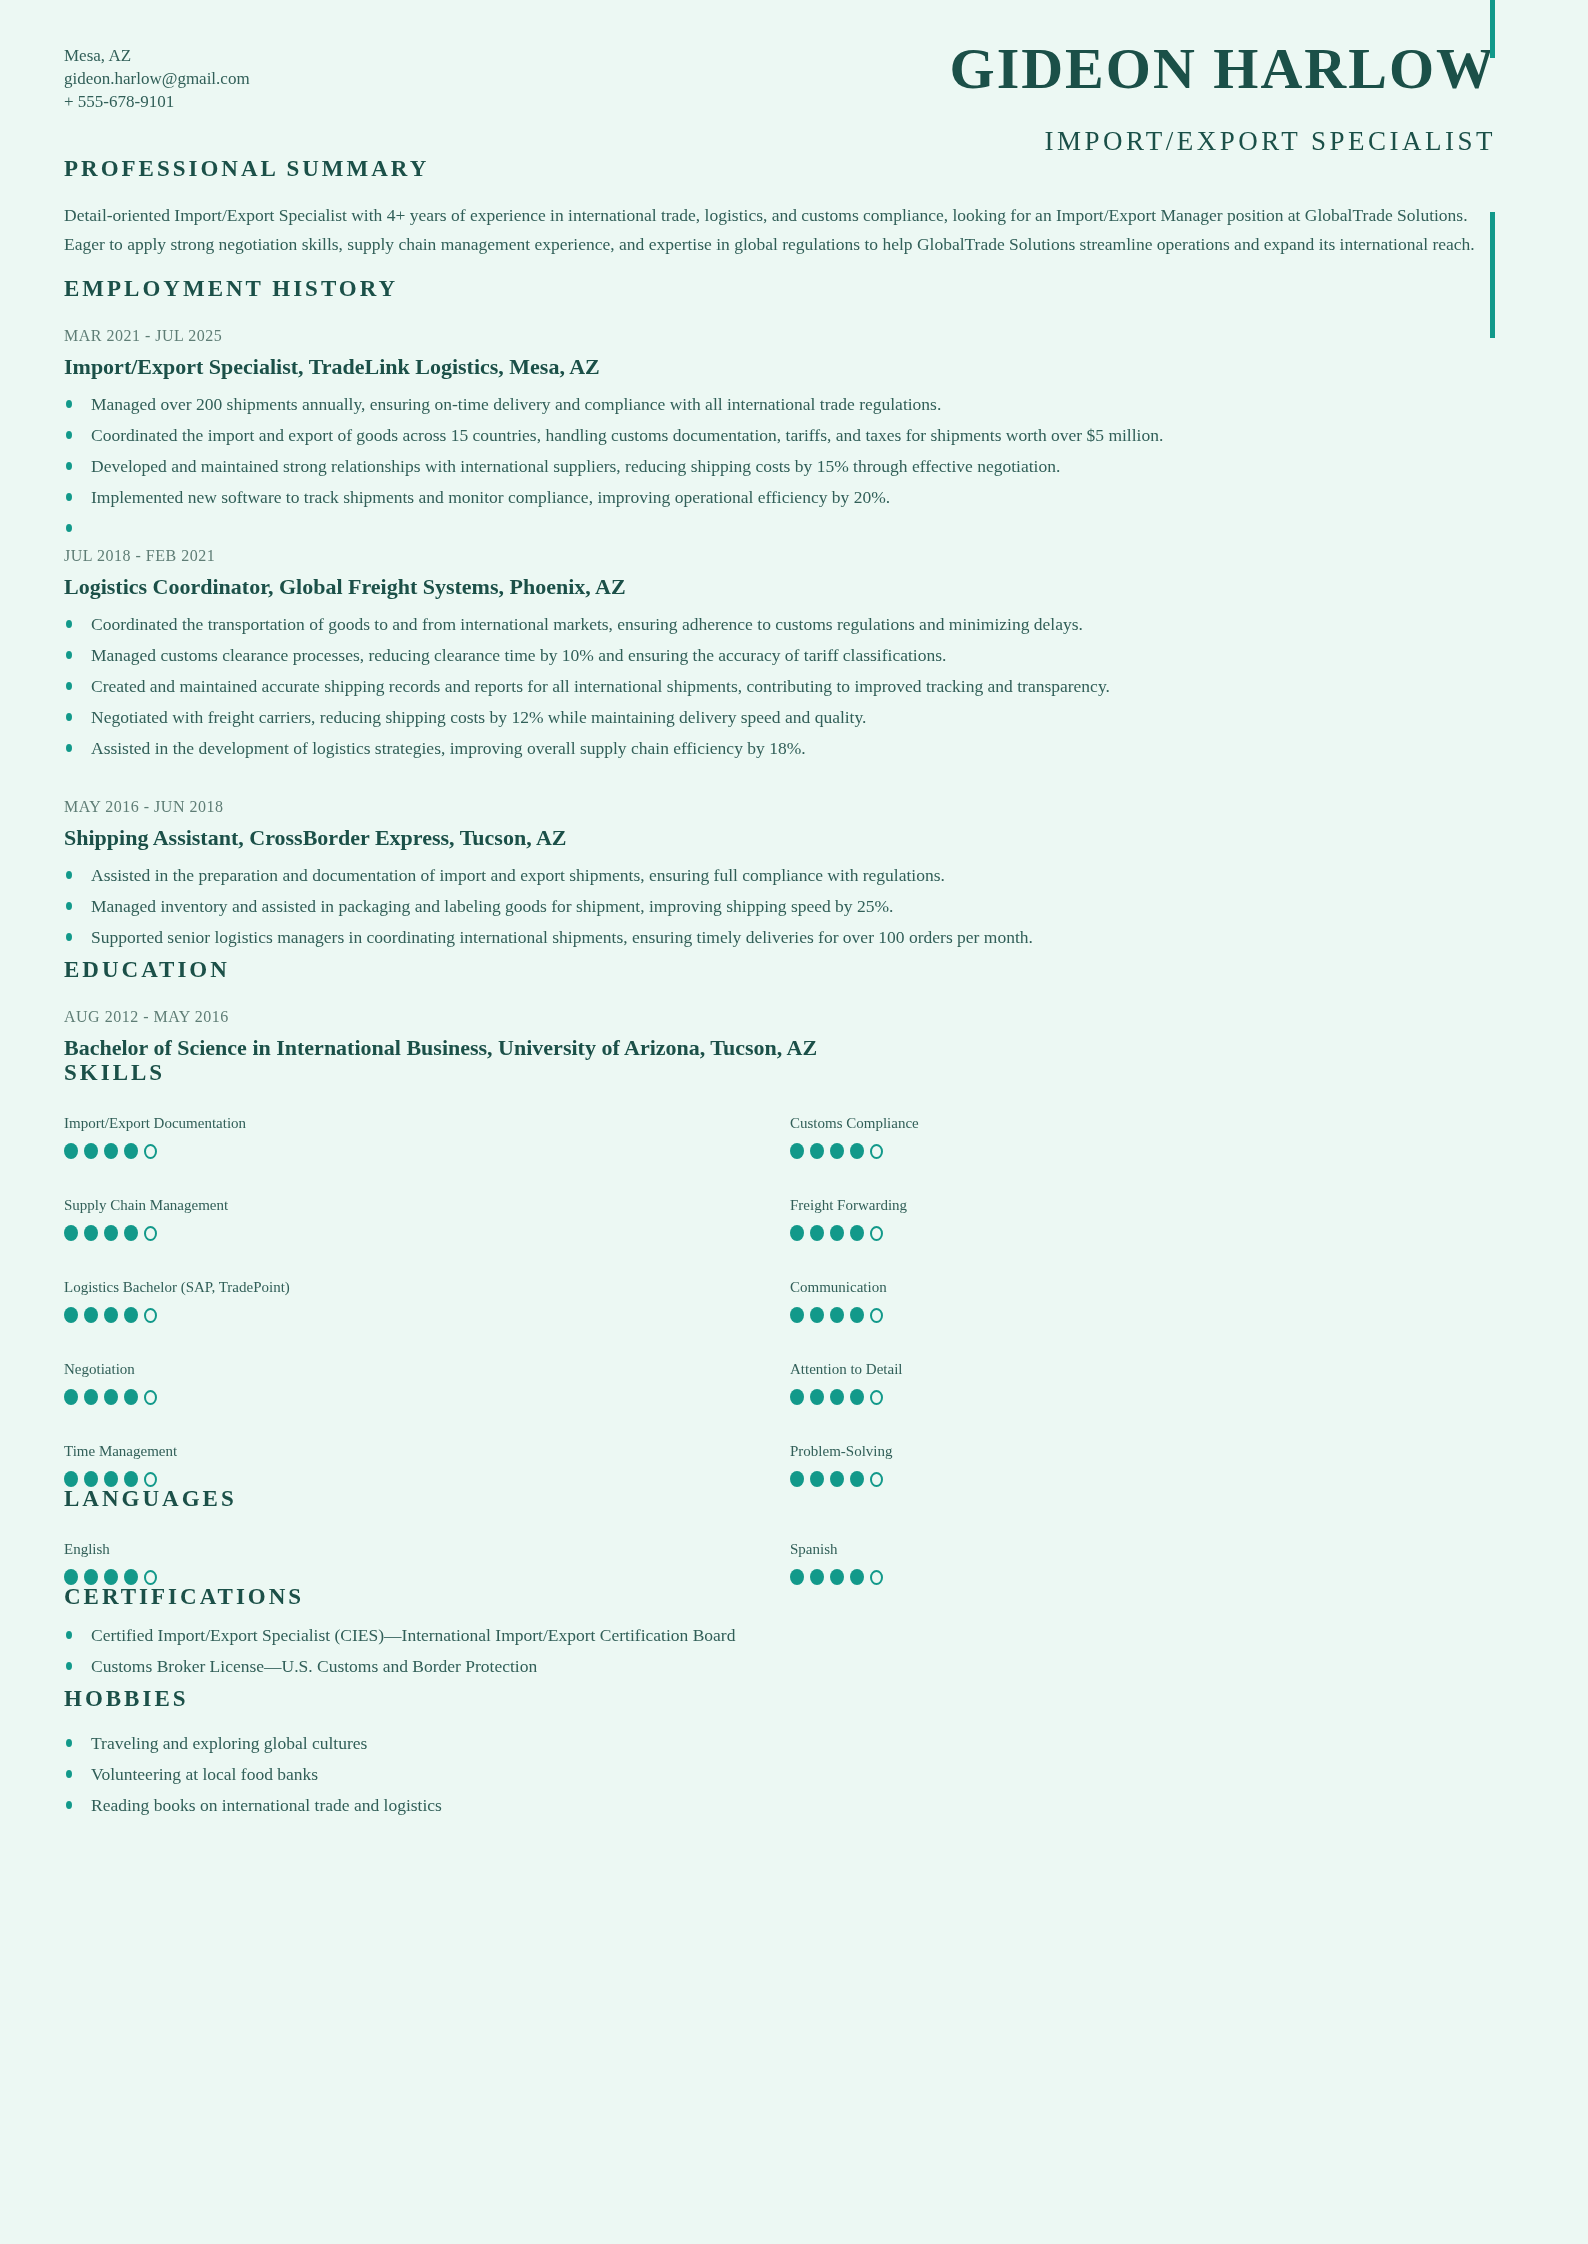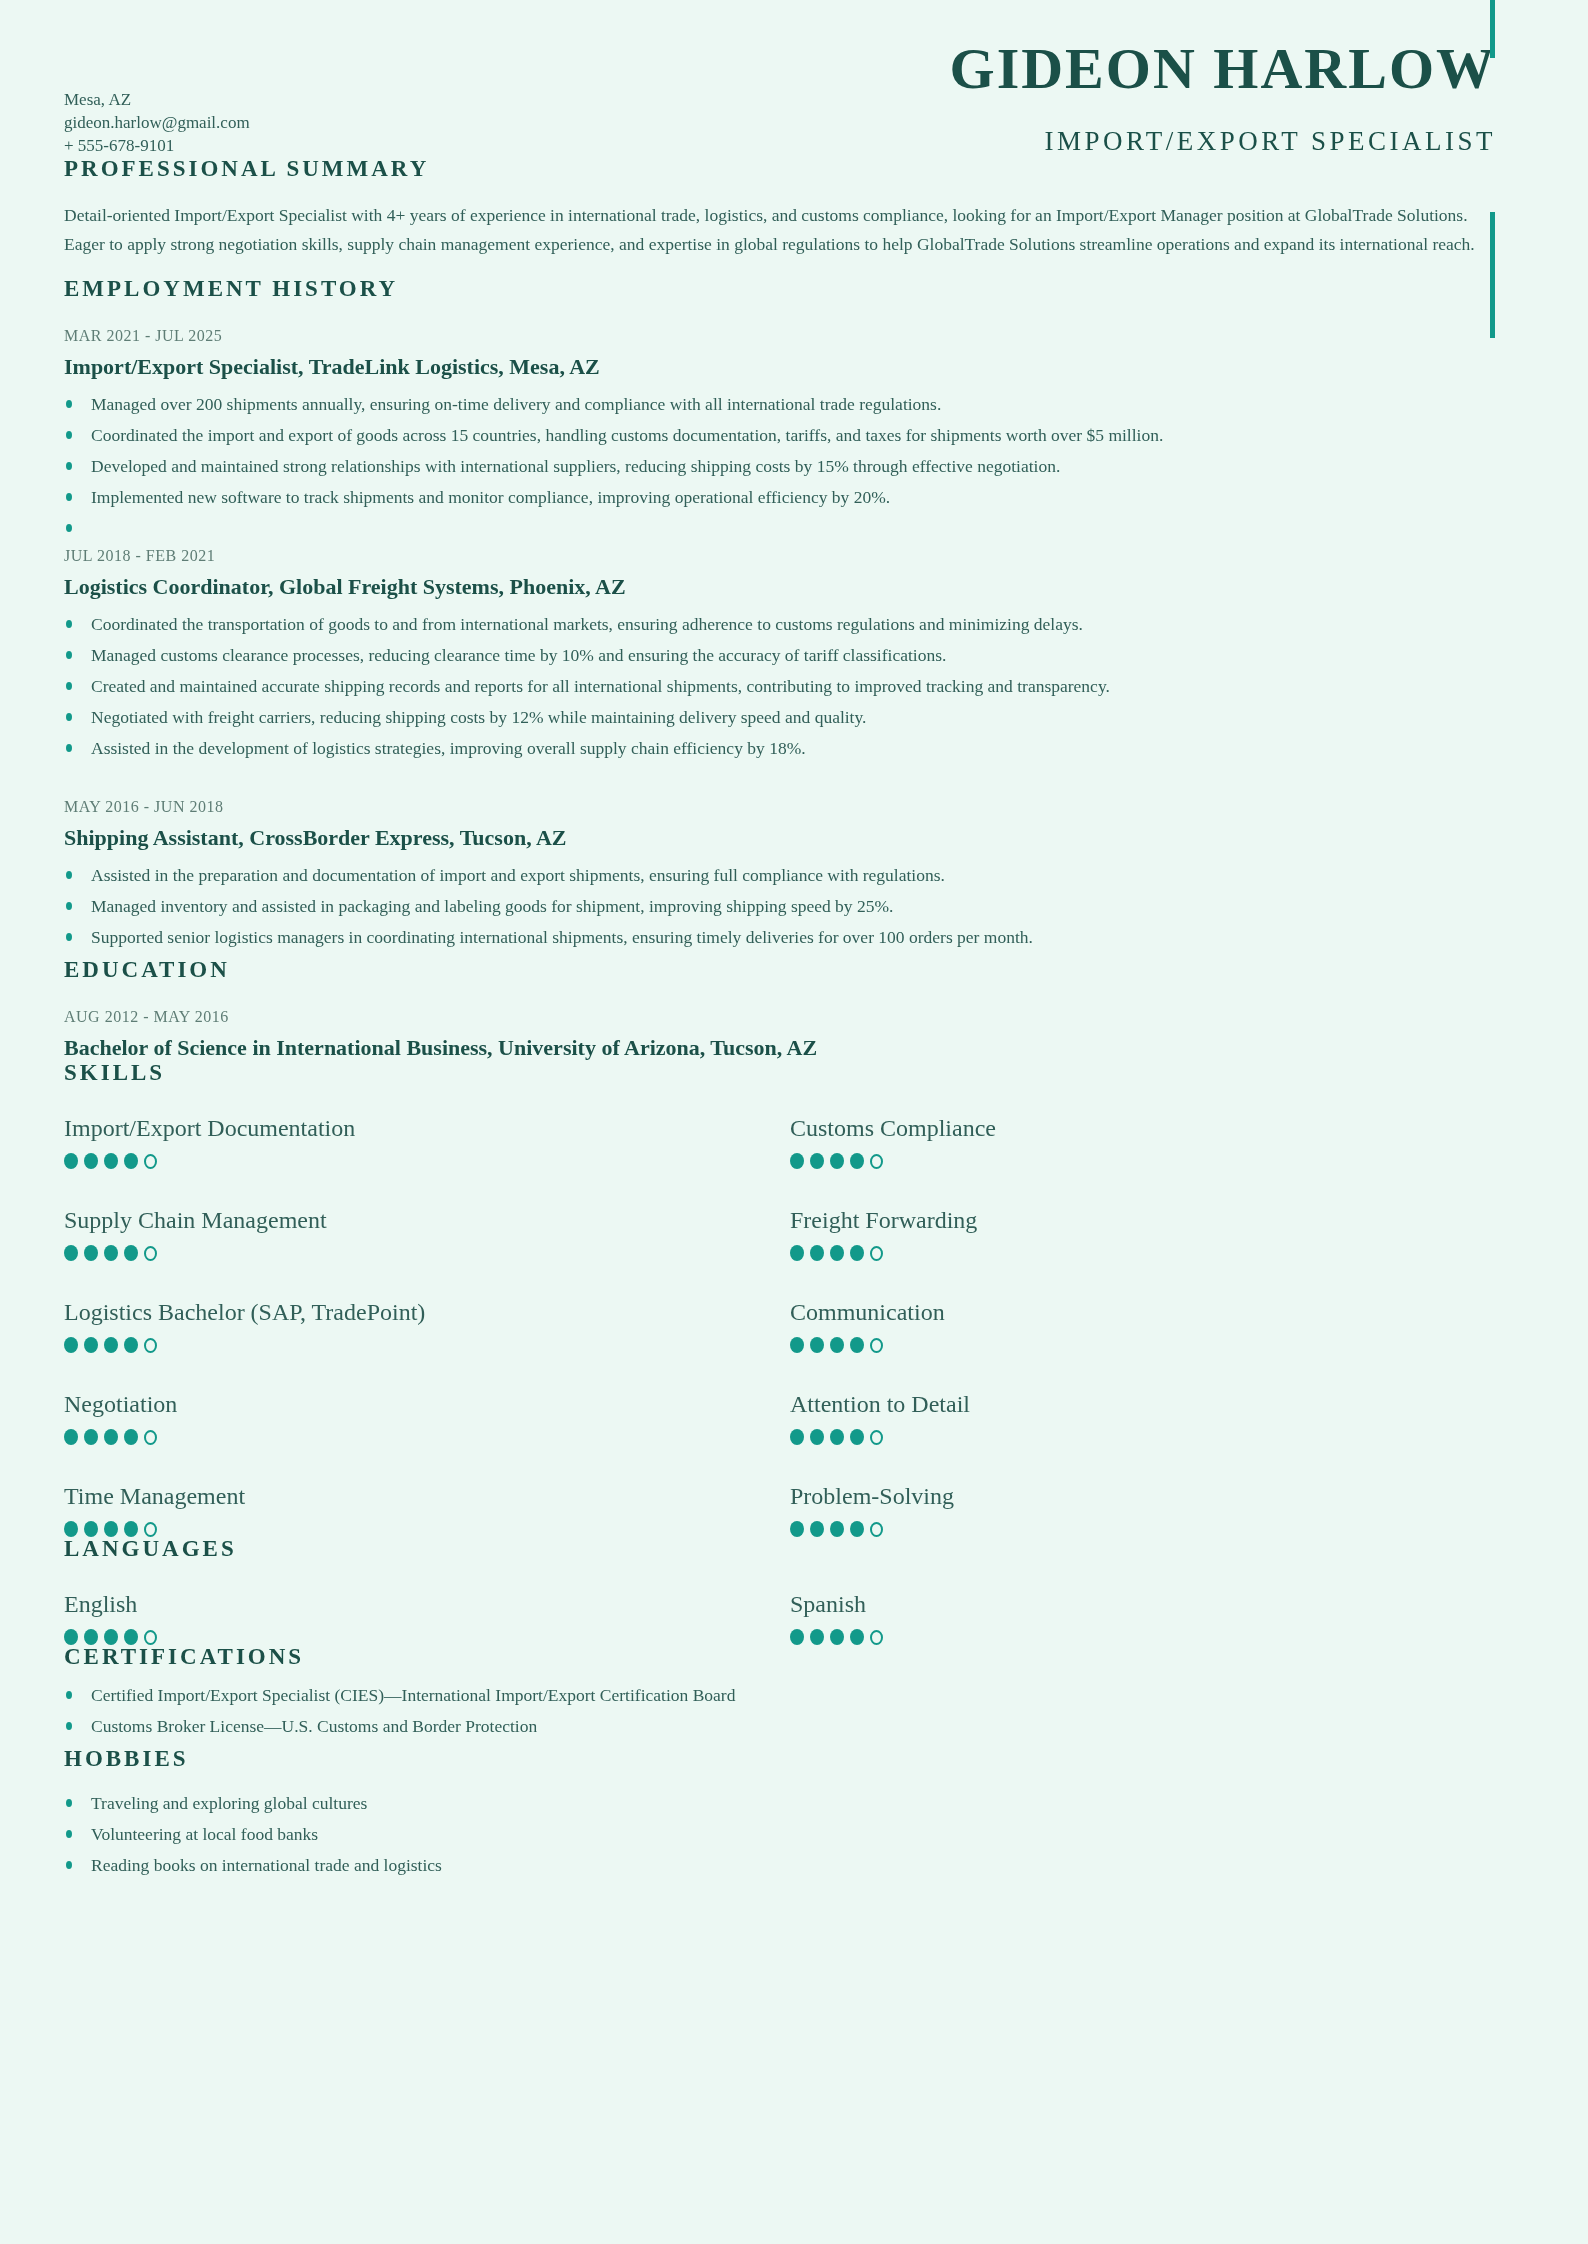--- a/index.html
+++ b/index.html
@@ -15,21 +15,21 @@
     font-family:"Liberation Serif", serif;
     color:var(--body);
     position:relative;
   }
   .page{position:relative;width:1588px;min-height:2244px;box-sizing:border-box;
         padding:40px 64px 60px 64px;overflow:hidden;}
   .accent-bar{position:absolute;left:1490px;width:5px;background:var(--accent);}
   .accent-bar.seg1{top:0;height:58px;}
   .accent-bar.seg2{top:212px;height:126px;}
 
-  .top{display:flex;justify-content:space-between;align-items:flex-end;gap:28px;}
+  .top{display:flex;justify-content:space-between;align-items:flex-start;gap:28px;}
   .contact{font-size:17px;line-height:23px;color:var(--body);padding-top:4px;}
   .identity{text-align:right;margin-right:28px;}
   .identity h1{
     margin:0;font-size:58px;font-weight:bold;letter-spacing:2px;
     color:var(--heading);line-height:1.0;white-space:nowrap;
   }
   .role{
     margin-top:28px;font-size:27px;letter-spacing:3.5px;
     color:var(--heading);white-space:nowrap;
   }
@@ -64,21 +64,21 @@
     font-size:17.5px;line-height:20px;
   }
   ul.bullets li .marker{
     position:absolute;left:2px;top:6px;width:6px;height:8px;border-radius:50%;
     background:var(--accent);
   }
 
   .edu-block{margin-top:26px;}
 
   .two-col{display:grid;grid-template-columns:726px auto;row-gap:38px;margin-top:30px;}
-  .skill-name{font-size:24px;color:var(--body);}
+  .skill-name{font-size:15px;color:var(--body);}
   .dots{margin-top:11px;display:flex;align-items:center;gap:6px;height:16px;}
   .dot{width:13px;height:15px;border-radius:50%;box-sizing:border-box;
        border:2px solid var(--accent);background:transparent;}
   .dot.filled{background:var(--accent);border:none;width:14px;height:16px;}
 </style>
 </head>
 <body>
 
 <div class="page">
 

